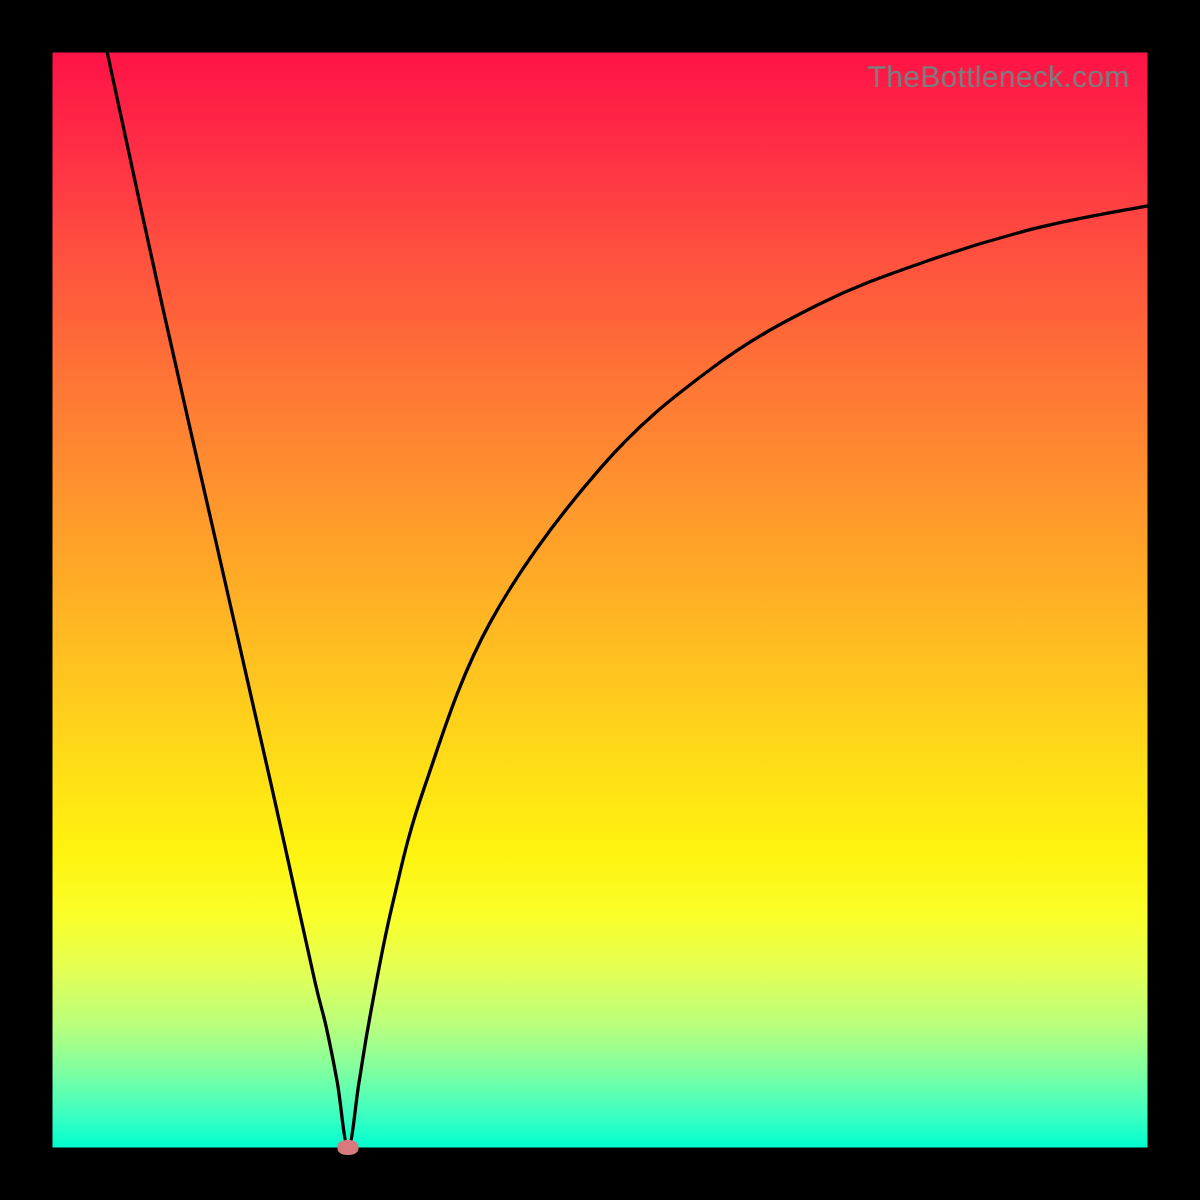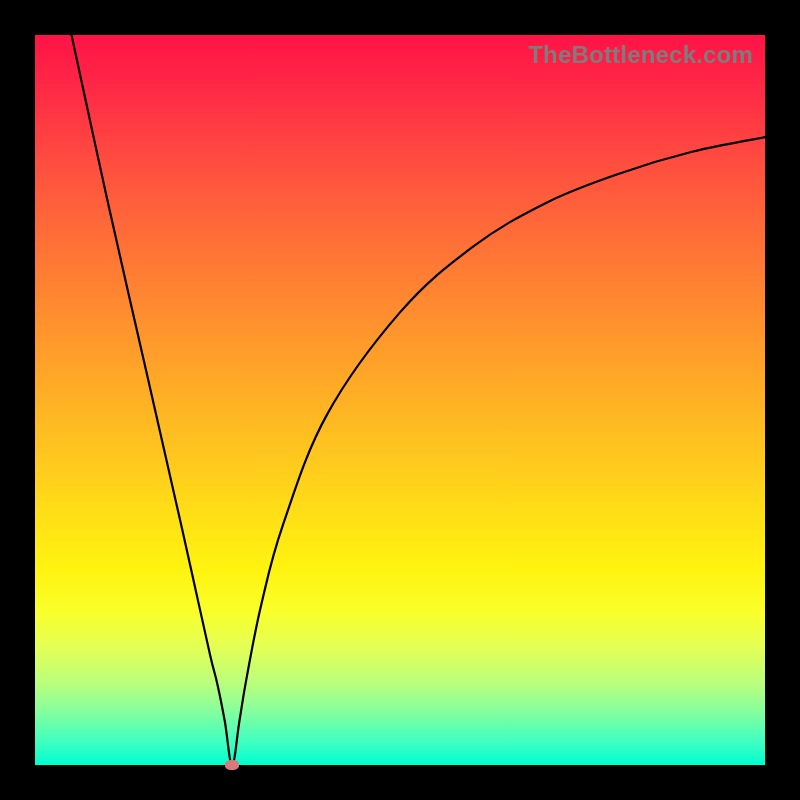--- a/index.html
+++ b/index.html
@@ -42,22 +42,22 @@
       #7fffa0 93%,
       #3cffc2 97%,
       #00ffcf 100%
     );
   }
   .watermark {
     position: absolute;
     top: 6px;
     right: 12px;
     color: #7d7d7d;
-    font-size: 24px;
-    font-weight: 700;
+    font-size: 20px;
+    font-weight: 400;
     user-select: none;
     letter-spacing: 0.2px;
   }
   svg.curve {
     position: absolute;
     left: 0;
     top: 0;
     width: 730px;
     height: 730px;
     overflow: visible;

